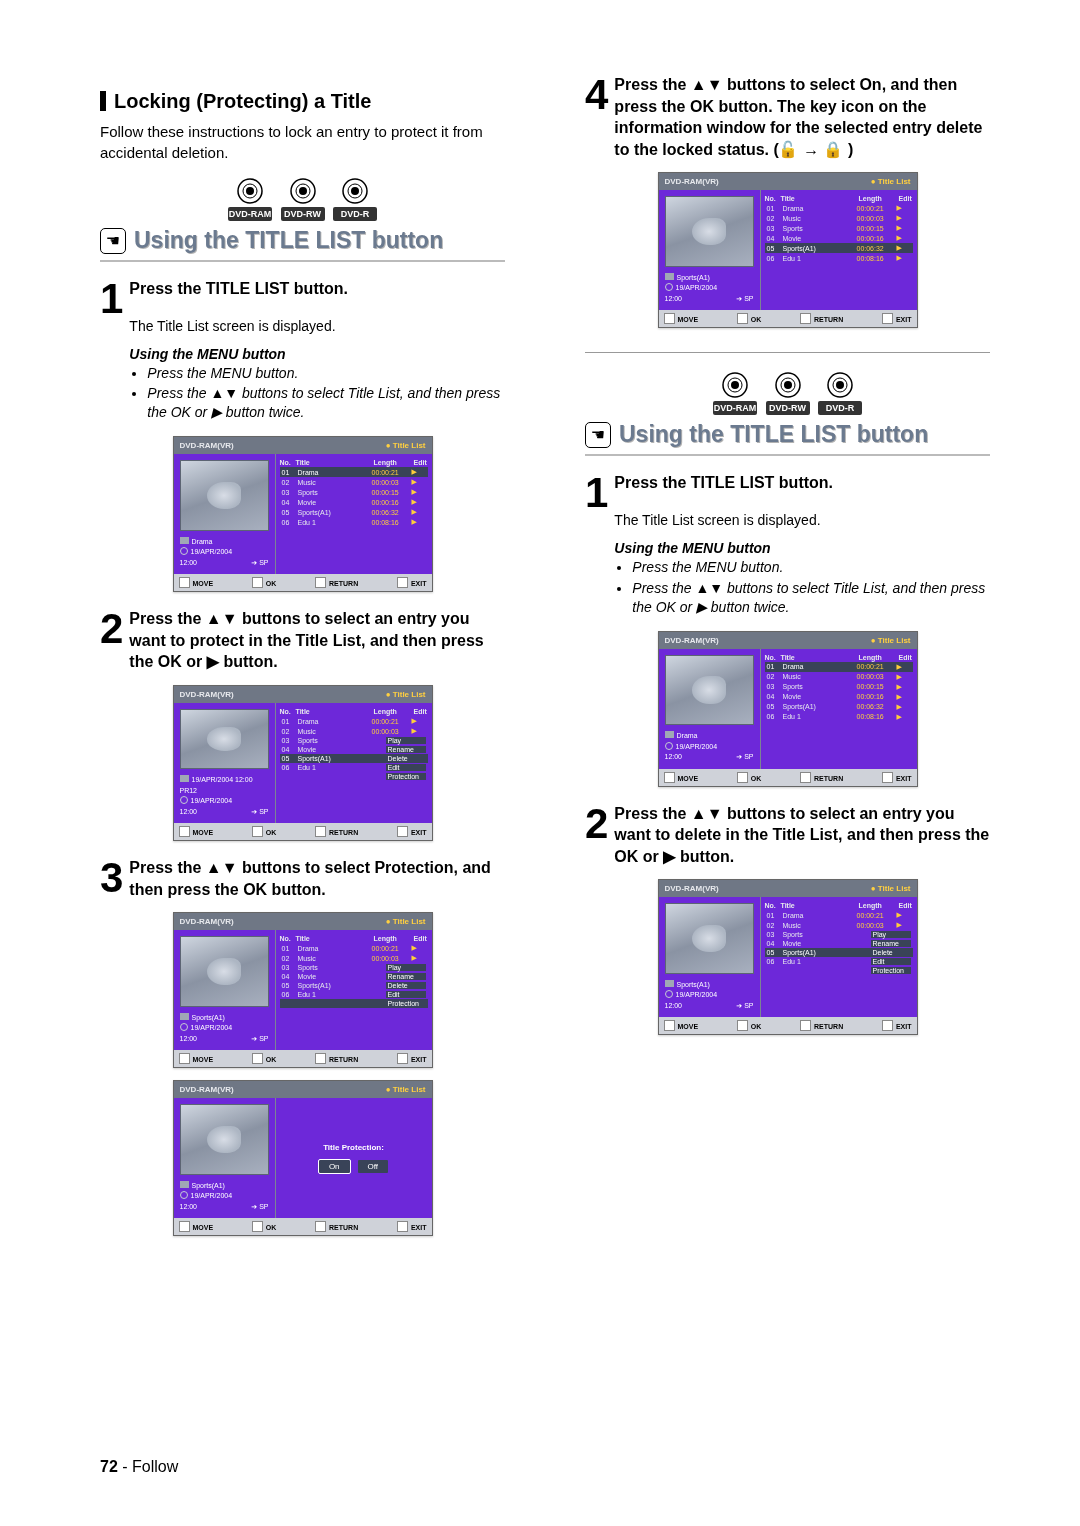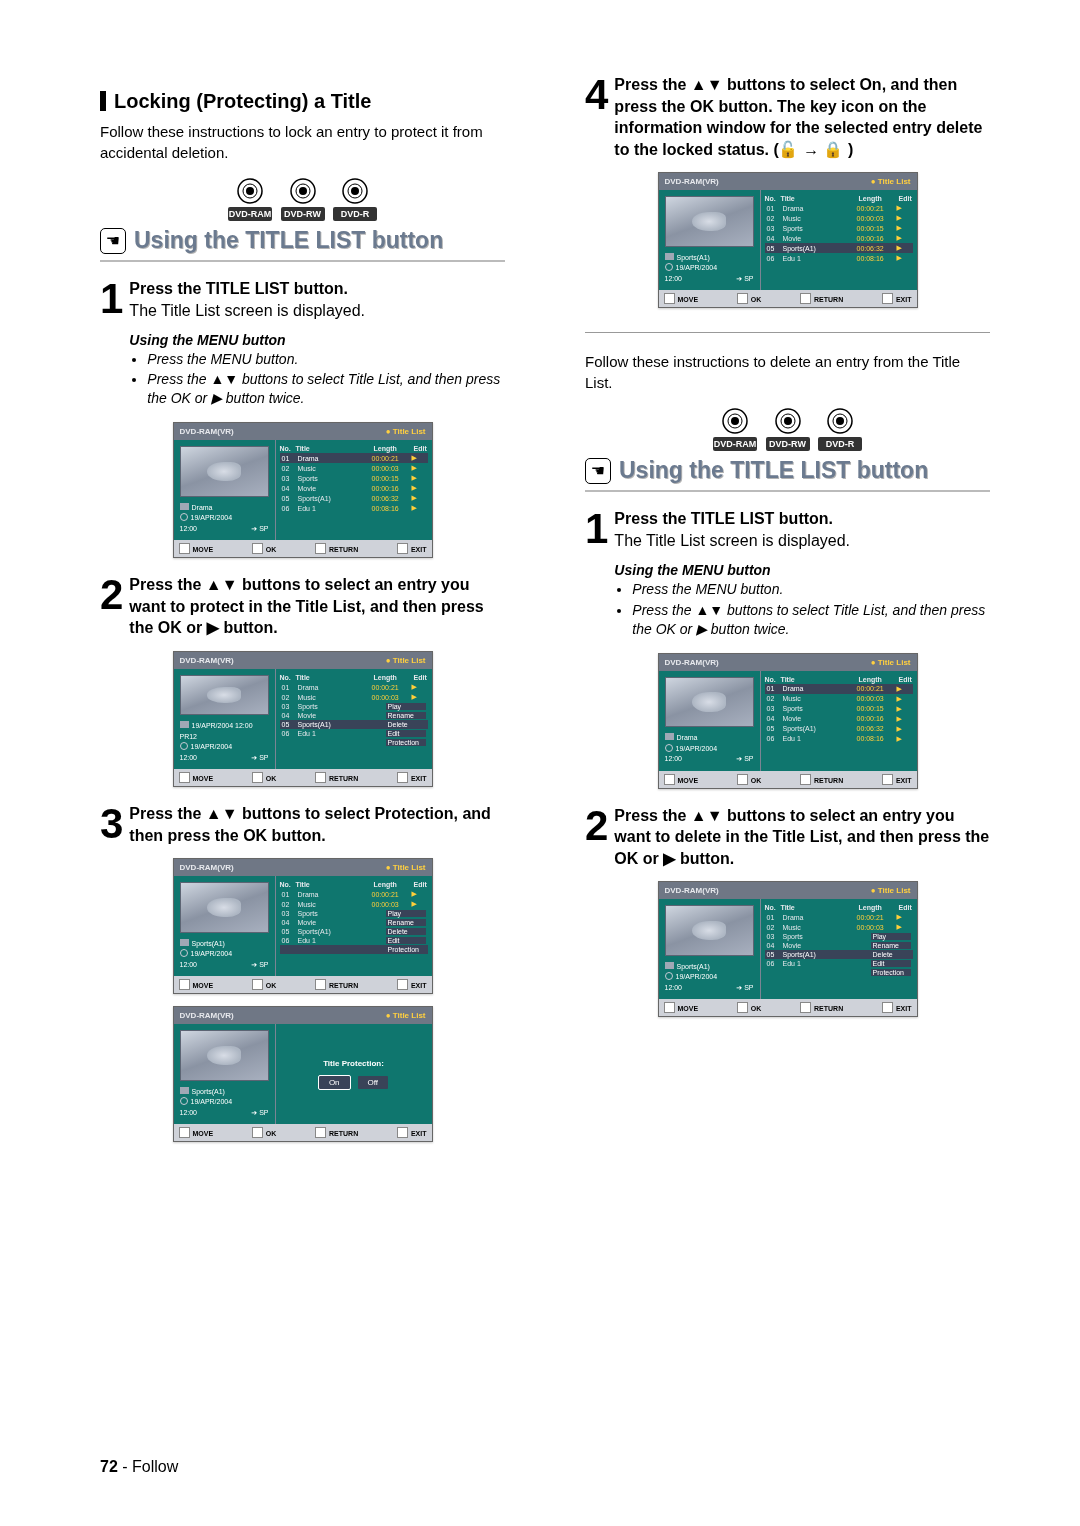--- a/index.html
+++ b/index.html
@@ -13,29 +13,29 @@
   .disc { display:inline-block; width:44px; text-align:center; margin:0 2px; }
   .disc svg { display:block; margin:0 auto 2px; }
   .disc-lab { background:#333; color:#fff; font-size:9px; font-weight:bold; padding:2px 0; border-radius:2px; }
   .hand-title { display:flex; align-items:center; gap:8px; margin:6px 0 10px; border-bottom:2px solid #bbb; padding-bottom:6px; }
   .hand-icon { width:26px; height:26px; border:1px solid #000; border-radius:5px; display:flex; align-items:center; justify-content:center; font-size:16px; }
   .hand-title-text { font-size:23px; font-weight:bold; color:#6b7a8f; text-shadow:1px 1px 0 rgba(0,0,0,0.3); }
   .step { display:flex; gap:6px; margin:16px 0 10px; }
   .step-num { font-size:42px; font-weight:bold; line-height:1; }
   .step-body { flex:1; }
   .step-head { font-size:16px; font-weight:bold; line-height:1.35; }
-  .step-sub { font-size:16px; margin-top:2px; }
+  .step-sub { font-size:14px; margin-top:18px; }
   .menu-sub { margin-top:12px; font-size:14px;font-style:italic; }
   .menu-sub-h { font-weight:bold; margin-bottom:2px; }
   .menu-sub ul { list-style:disc; margin-left:18px; }
   .menu-sub li { margin-bottom:2px; line-height:1.35; }
-  .screen { width:260px; margin:12px auto 4px; border:1px solid #666; background:#0f766e; font-size:8px; color:#e7e9ed; box-shadow:0 1px 2px rgba(0,0,0,.2); }
+  .screen { width:260px; margin:12px auto 4px; border:1px solid #666; background:#6d28d9; font-size:8px; color:#e7e9ed; box-shadow:0 1px 2px rgba(0,0,0,.2); }
   .scr-hdr { display:flex; justify-content:space-between; padding:4px 6px; background:#6f7785; font-weight:bold; }
   .scr-hdr .tl { color:#ffd040; }
-  .scr-body { display:flex; height:100px; }
+  .scr-body { display:flex; height:120px; }
   .scr-left { width:102px; border-right:1px solid #7b8493; display:flex; flex-direction:column; }
   .scr-thumb { flex:1; margin:6px; background:linear-gradient(160deg,#cfd6e0 0%,#8a93a3 50%,#a8b0bf 100%); position:relative; border:1px solid #5c6473; }
   .scr-thumb::after { content:""; position:absolute; left:30%; top:30%; width:40%; height:40%; background:radial-gradient(ellipse at center,#d8dde6 0%,#adb6c3 70%); border-radius:50% 30% 40% 50%; }
   .scr-info { padding:0 6px 6px; font-size:7px; line-height:1.5; }
   .scr-info-row { color:#fff; }
   .scr-right { flex:1; padding:4px 4px; }
   .scr-th { display:flex; font-weight:bold; font-size:7px; padding:1px 0; }
   .c-no { width:16px; }
   .c-ti { flex:1; }
   .c-len { width:40px; }
@@ -437,21 +437,20 @@
       <div class="scr-foot">
           <span>MOVE</span>
           <span>OK</span>
           <span>RETURN</span>
           <span>EXIT</span>
         </div>
     </div>
 
     <div style="border-top:1px solid #999;margin:24px 0 18px;"></div>
 
-    <p class="intro">Follow these instructions to delete an entry from the Title List.</p>
 
     <div class="disc-row">
       <span class="disc"><svg width="28" height="28">
             <circle cx="14" cy="14" r="12" fill="none" stroke="#000" stroke-width="1.5"></circle>
             <circle cx="14" cy="14" r="4" fill="#000"></circle>
             <circle cx="14" cy="14" r="7" fill="none" stroke="#000"></circle>
           </svg><div class="disc-lab">DVD-RAM</div></span>
       <span class="disc"><svg width="28" height="28">
             <circle cx="14" cy="14" r="12" fill="none" stroke="#000" stroke-width="1.5"></circle>
             <circle cx="14" cy="14" r="4" fill="#000"></circle>

